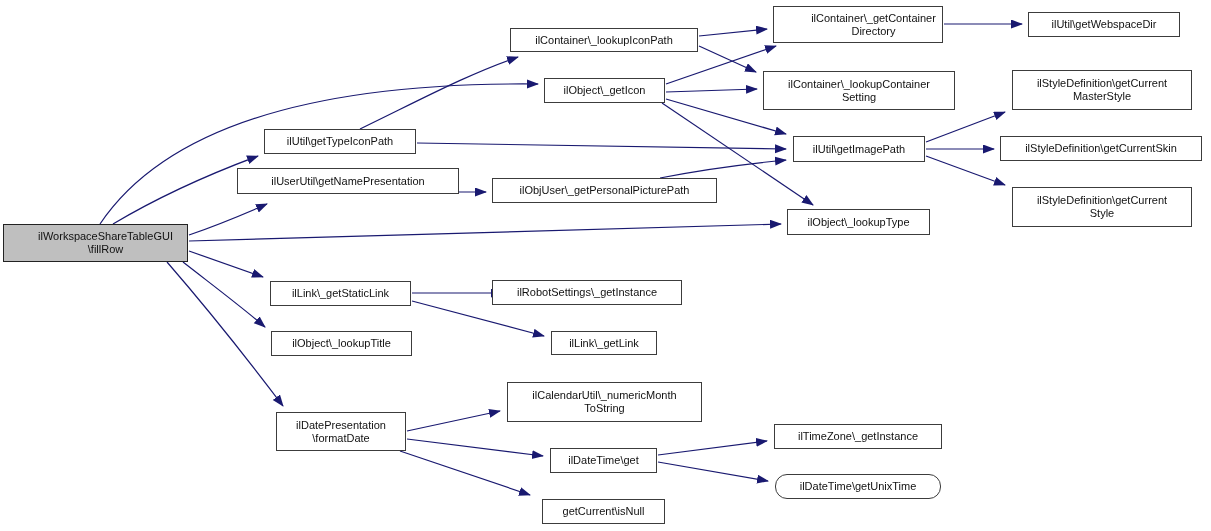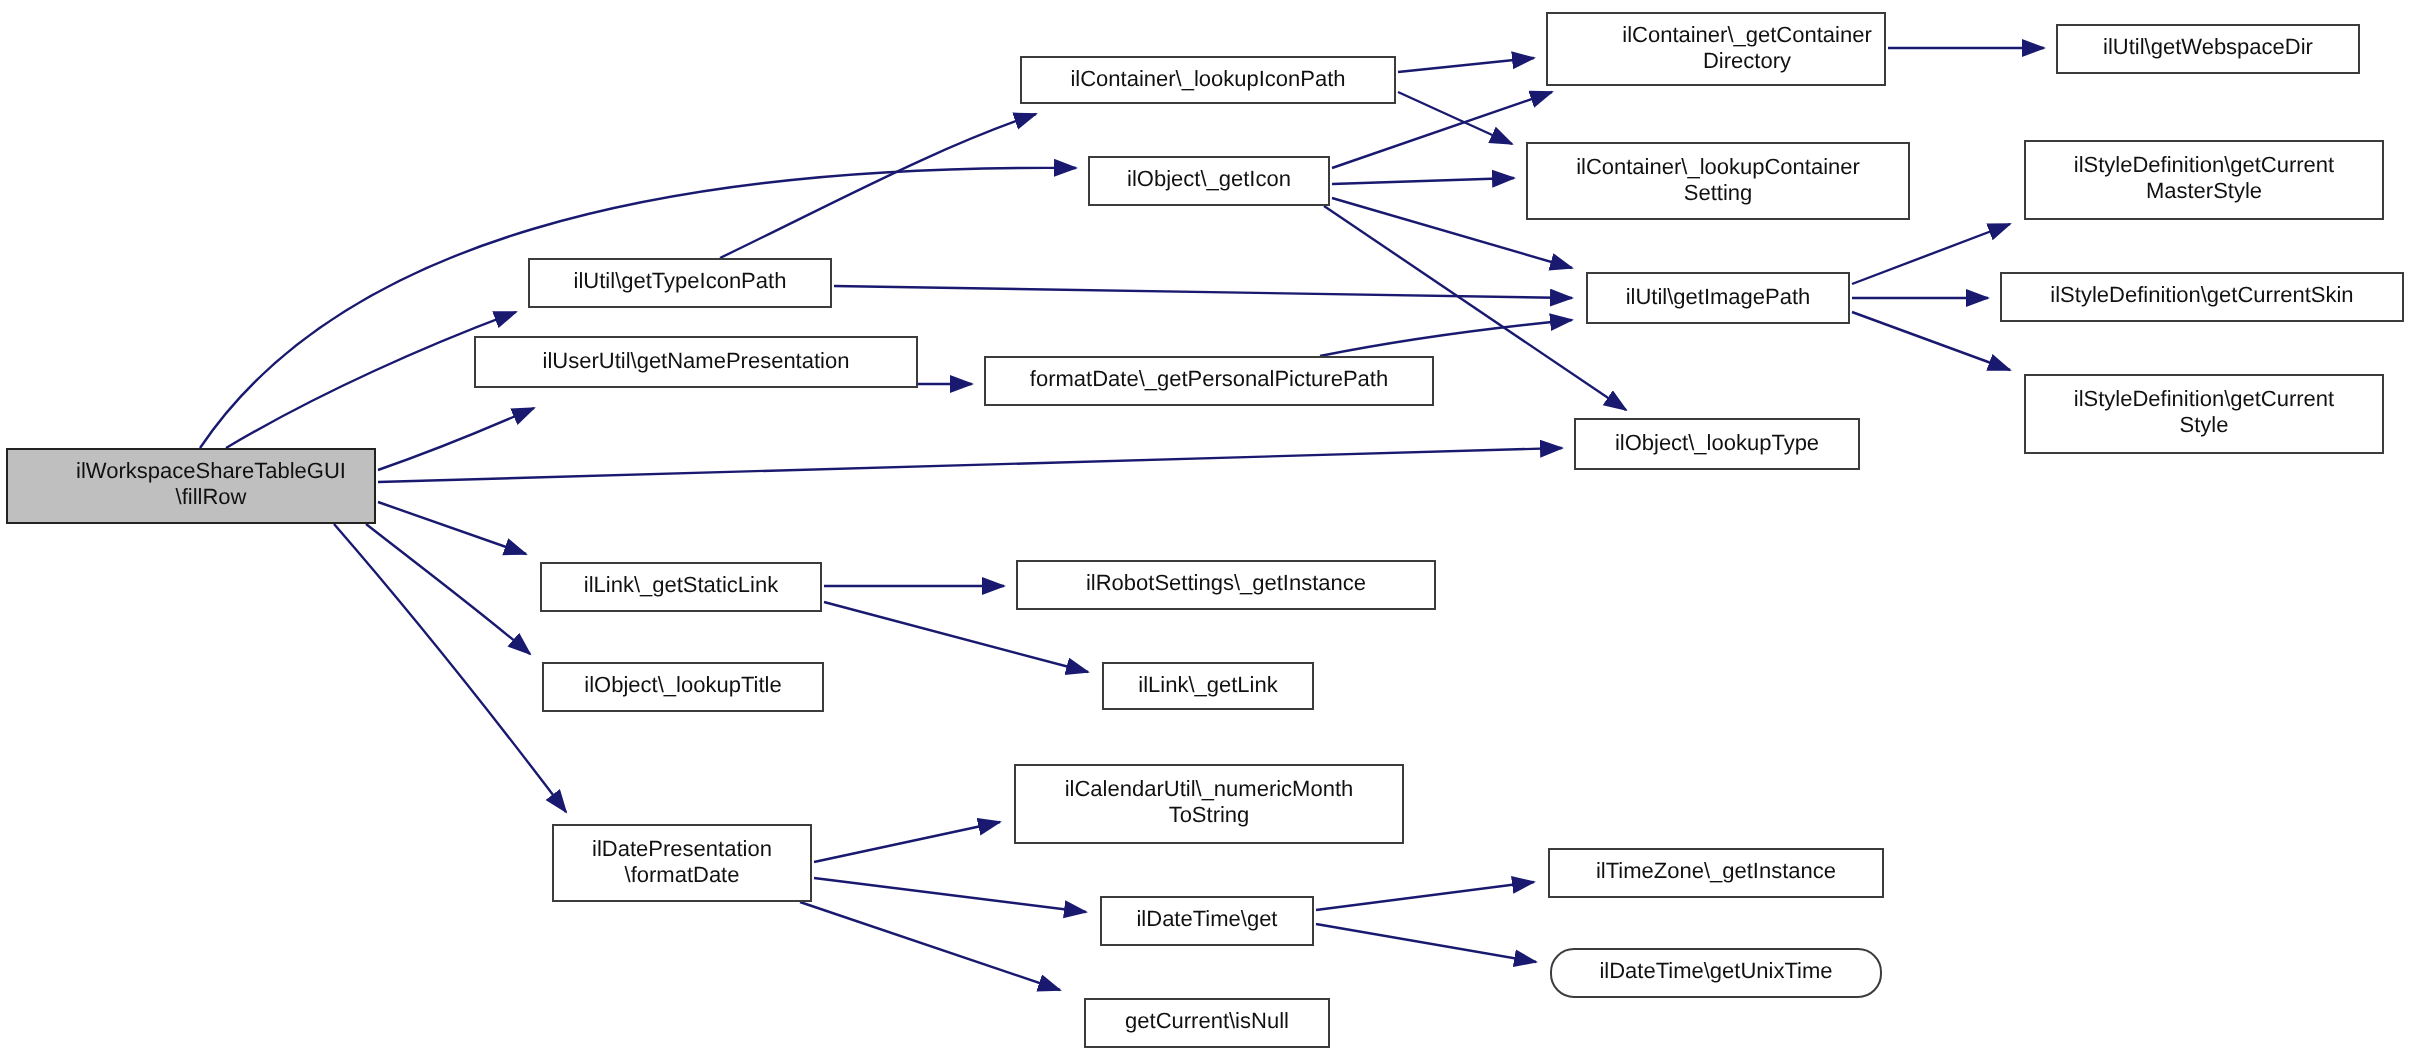--- a/index.html
+++ b/index.html
@@ -108,29 +108,29 @@
       <div class="node" style="left: 793px; top: 136px; width: 132px; height: 26px;">
         <span>ilUtil\getImagePath</span>
       </div>
       <div class="node" style="left: 264px; top: 129px; width: 152px; height: 25px;">
         <span>ilUtil\getTypeIconPath</span>
       </div>
       <div class="node" style="left: 237px; top: 168px; width: 222px; height: 26px;">
         <span>ilUserUtil\getNamePresentation</span>
       </div>
       <div class="node" style="left: 492px; top: 178px; width: 225px; height: 25px;">
-        <span>formatDate\_getPersonalPicturePath</span>
+        <span>ilObjUser\_getPersonalPicturePath</span>
       </div>
       <div class="node" style="left: 787px; top: 209px; width: 143px; height: 26px;">
         <span>ilObject\_lookupType</span>
       </div>
       <div class="node" style="left: 270px; top: 281px; width: 141px; height: 25px;">
         <span>ilLink\_getStaticLink</span>
       </div>
-      <div class="node" style="left: 508px; top: 280px; width: 210px; height: 25px;">
+      <div class="node" style="left: 492px; top: 280px; width: 190px; height: 25px;">
         <span>ilRobotSettings\_getInstance</span>
       </div>
       <div class="node" style="left: 271px; top: 331px; width: 141px; height: 25px;">
         <span>ilObject\_lookupTitle</span>
       </div>
       <div class="node" style="left: 551px; top: 331px; width: 106px; height: 24px;">
         <span>ilLink\_getLink</span>
       </div>
       <div class="node" style="left: 276px; top: 412px; width: 130px; height: 39px;">
         <span>ilDatePresentation</span>

